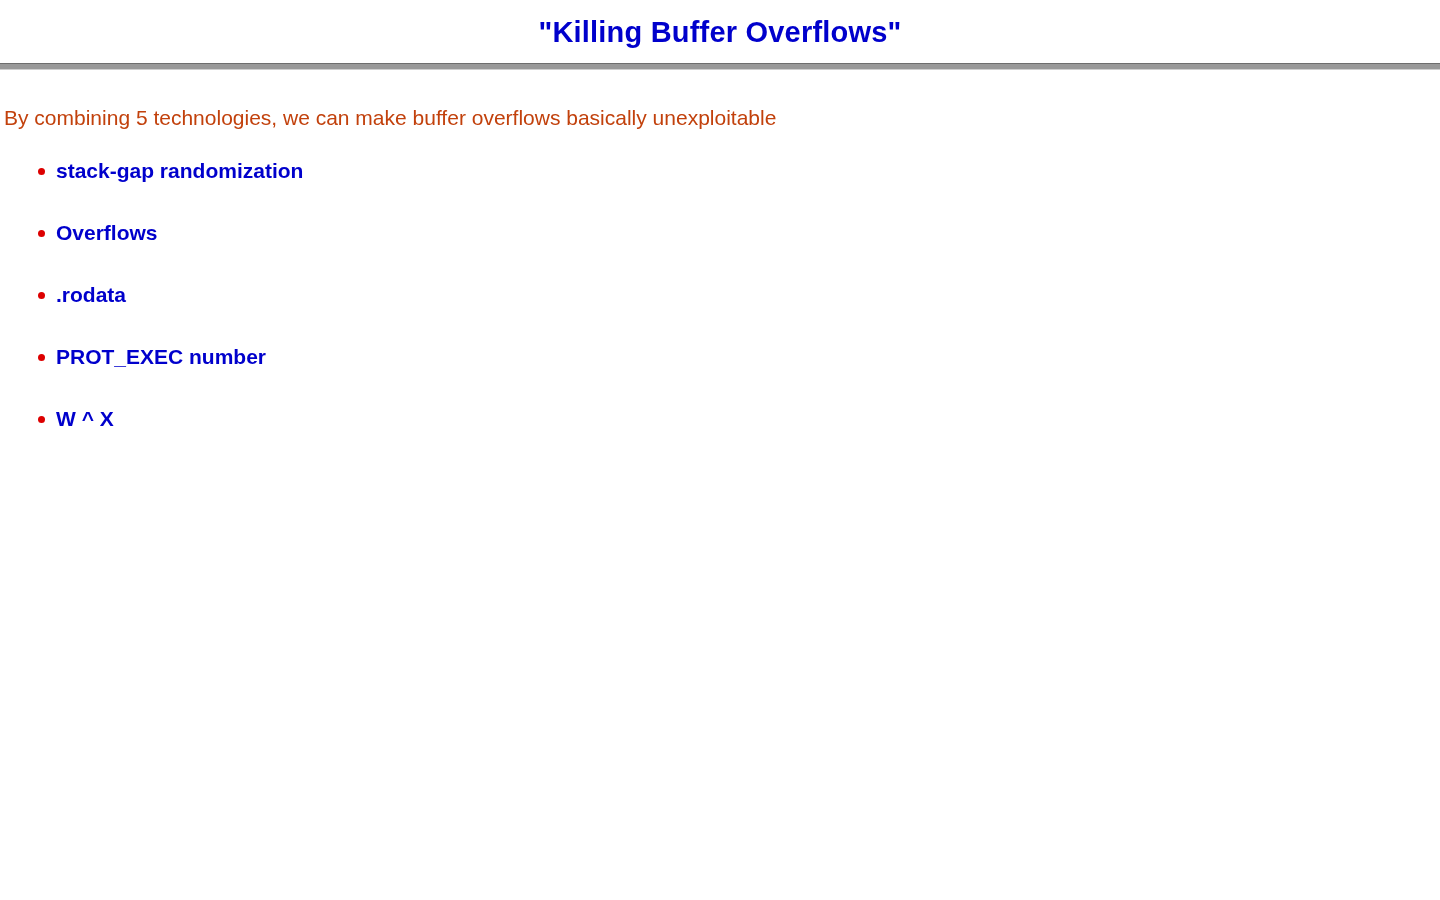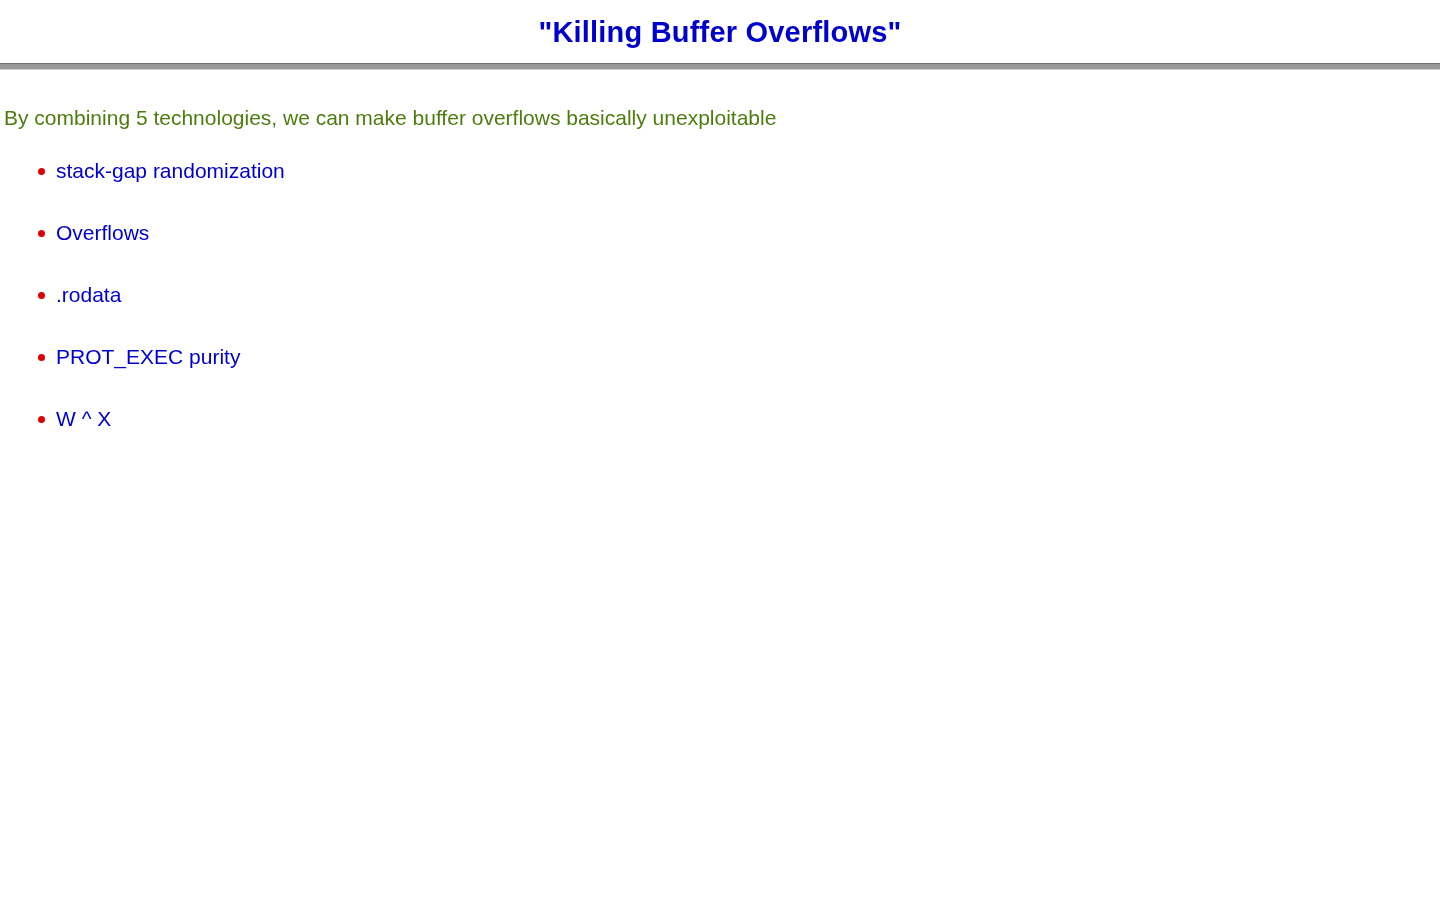--- a/index.html
+++ b/index.html
@@ -33,29 +33,30 @@
     width: 100%;
     height: 5px;
     background: #999999;
     border-top: 1px solid #6e6e6e;
     border-bottom: 1px solid #cfcfcf;
   }
   .body {
     padding-top: 36px;
   }
   .para {
-    color: #4d7c0f;
+    color: #c2410c;
     font-size: 21px;
     line-height: 1.1;
     margin: 0 0 30px 4px;
   }
   .bullet-list {
     margin: 12px 0 4px 0;
     padding: 0;
     list-style: none;
+    font-weight: bold;
   }
   .bullet-item {
     position: relative;
     color: #0000cc;
     font-size: 21px;
     line-height: 1.1;
     margin: 0 0 39px 38px;
     padding-left: 18px;
   }
   .bullet-dot {
@@ -90,21 +91,21 @@
       <li class="bullet-item">
         <span class="bullet-dot"></span>
         <span>Overflows</span>
       </li>
       <li class="bullet-item">
         <span class="bullet-dot"></span>
         <span>.rodata</span>
       </li>
       <li class="bullet-item">
         <span class="bullet-dot"></span>
-        <span>PROT_EXEC purity</span>
+        <span>PROT_EXEC number</span>
       </li>
       <li class="bullet-item">
         <span class="bullet-dot"></span>
         <span>W ^ X</span>
       </li>
     </ul>
 
   </div>
 </div>
 

